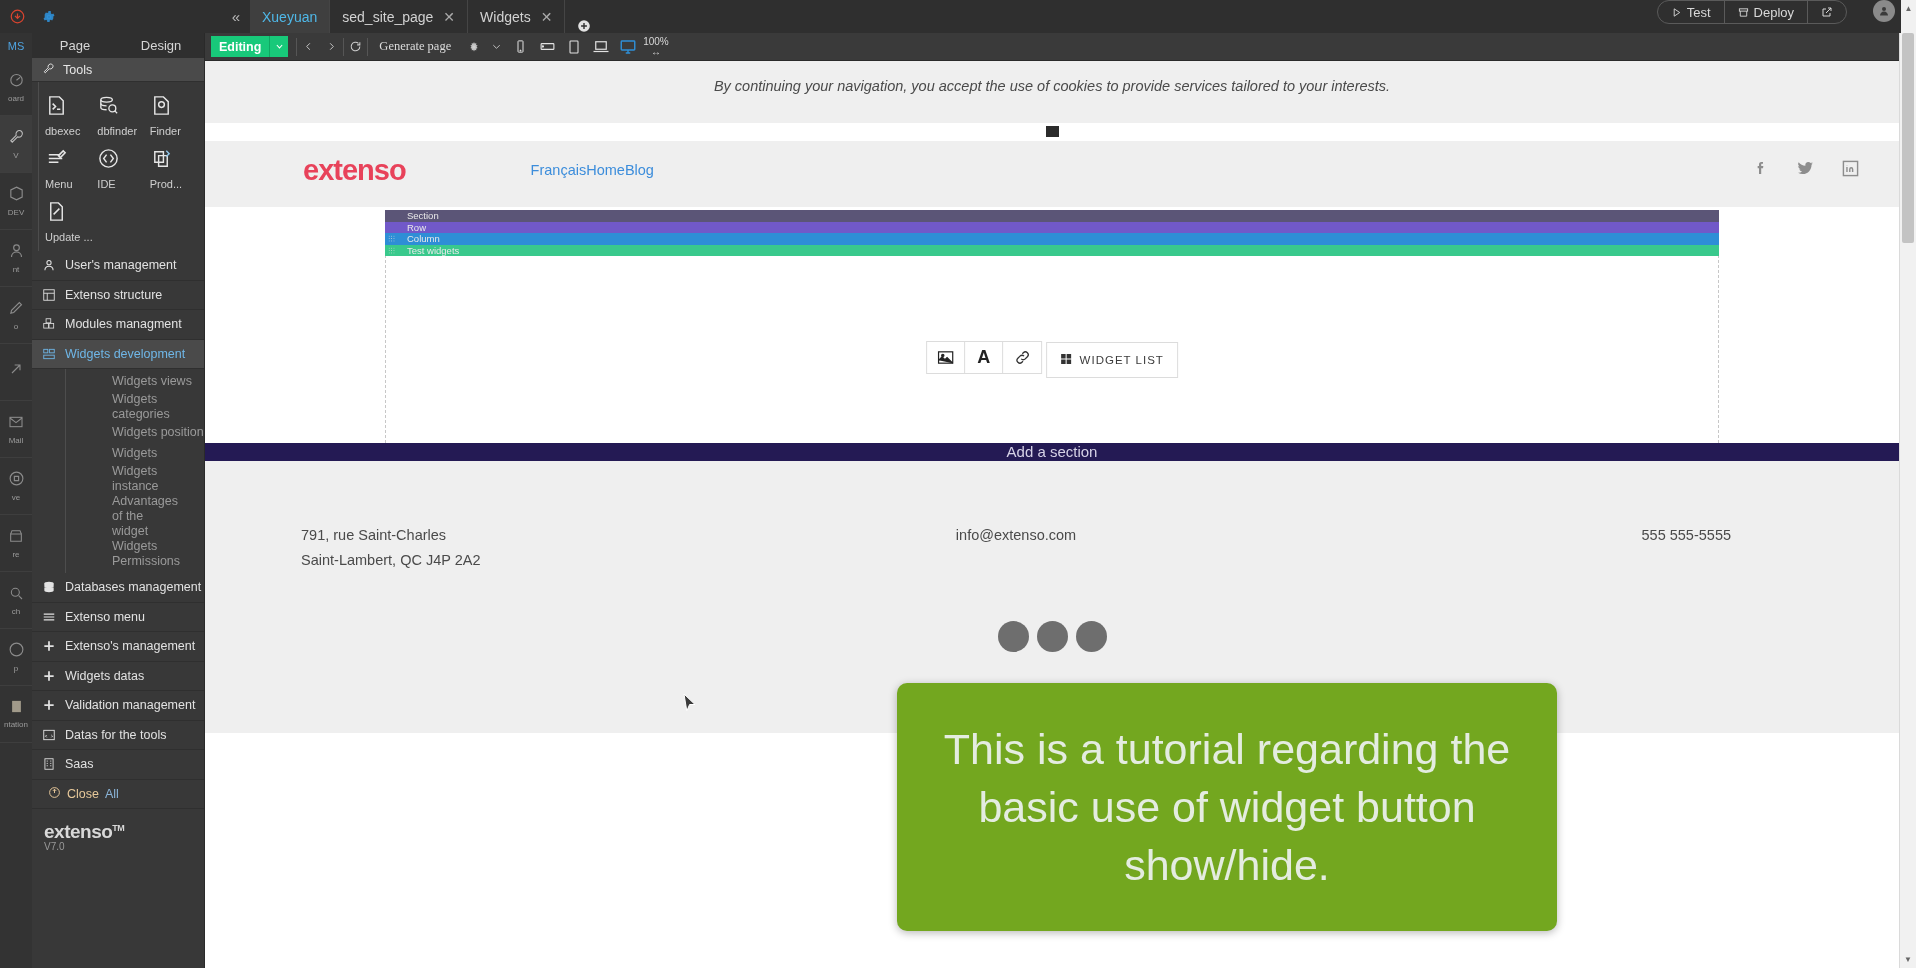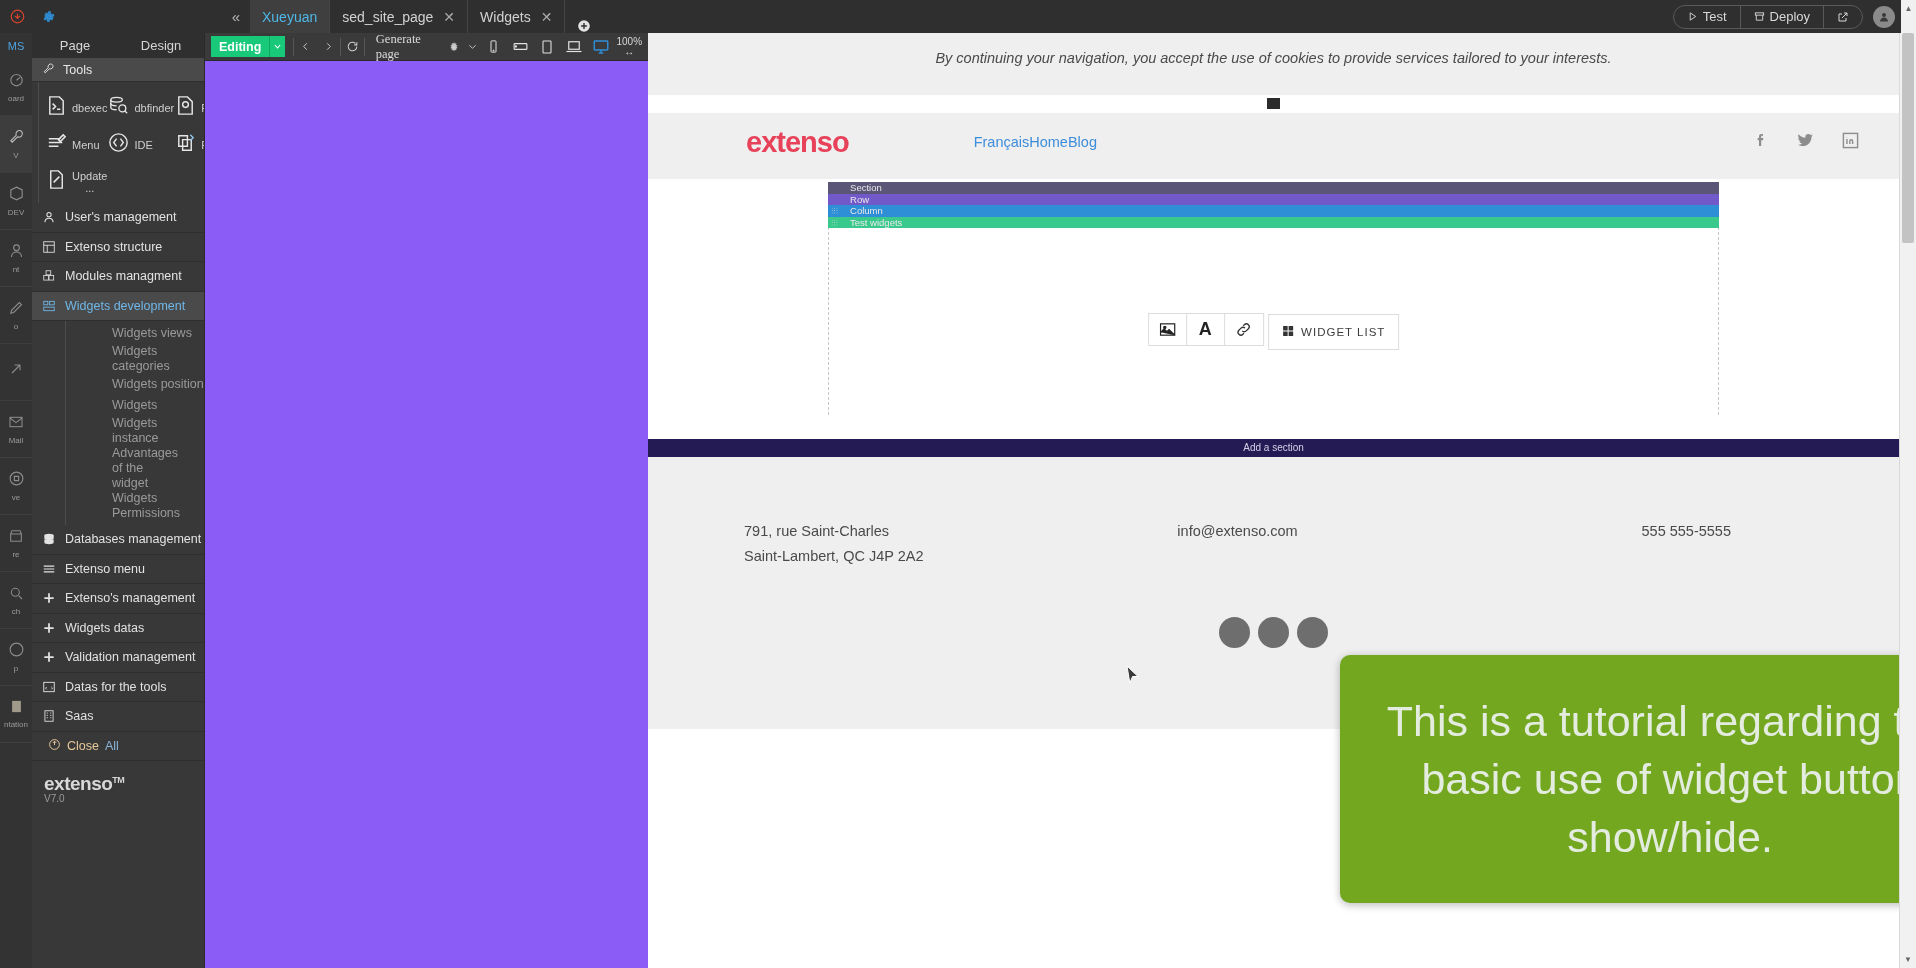--- a/index.html
+++ b/index.html
@@ -23,21 +23,21 @@
   .tabs { display: flex; align-items: flex-end; height: 33px; }
   .tab {
     display: flex; align-items: center; gap: 10px;
     padding: 0 12px; height: 33px; font-size: 14px; color: #d2d2d2; cursor: pointer;
     border-right: 1px solid #454545;
   }
   .tab.active { background: #3f3f3f; color: #4fb8e8; }
   .tab .x { color: #aaa; font-size: 14px; }
   .tab-add { display:flex; align-items:center; padding: 0 12px; color: #e0e0e0; cursor: pointer; }
 
-  .topbar-right { margin-left: auto; display: flex; align-items: center; padding-right: 6px; gap: 0; }
+  .topbar-right { margin-left: auto; display: flex; padding-right: 6px; gap: 16px; }
   .pill-group {
     display: flex; align-items: center; border: 1px solid #5a5a5a; border-radius: 16px;
     height: 24px; overflow: hidden; margin-right: 10px;
   }
   .pill-btn {
     display: flex; align-items: center; gap: 5px; padding: 0 13px; height: 100%;
     font-size: 13px; color: #d8d8d8; cursor: pointer; border-right: 1px solid #5a5a5a;
   }
   .pill-btn:last-child { border-right: none; }
   .avatar-btn {
@@ -71,21 +71,21 @@
   .sb-tab { flex: 1; display: flex; align-items: center; justify-content: center; font-size: 13px; color: #d6d6d6; cursor: pointer; }
   .sb-header {
     height: 24px; display: flex; align-items: center; gap: 8px; padding-left: 10px;
     background: #4a4a4a; color: #e6e6e6; font-size: 12.5px; border-bottom: 1px solid #2f2f2f;
   }
   .tools-grid {
     display: grid; grid-template-columns: repeat(3, 1fr); padding: 6px 2px 4px 6px;
     border-left: 1px solid #4d4d4d; margin-left: 6px;
   }
   .tool {
-    display: flex; flex-direction: row; align-items: center; gap: 4px;
+    display: flex; flex-direction: column; align-items: flex-start; gap: 4px;
     padding: 6px 0 4px; cursor: pointer;
   }
   .tool .t-lb { font-size: 11px; color: #cfcfcf; text-align: center; }
 
   .sb-item {
     height: 29.5px; display: flex; align-items: center; gap: 9px; padding-left: 9px;
     font-size: 12.5px; color: #e2e2e2; cursor: pointer; border-bottom: 1px solid #2f2f2f;
     flex: 0 0 auto;
   }
   .sb-item.active { background: #4a4a4a; color: #6fb7e8; }
@@ -101,21 +101,21 @@
     height: 29px; display: flex; align-items: center; gap: 6px; padding-left: 16px;
     font-size: 12.5px; color: #e8c99a; cursor: pointer; border-bottom: 1px solid #2f2f2f;
   }
   .close-all b { color: #8ab4d8; font-weight: normal; }
   .sb-foot { padding: 12px 0 0 12px; }
   .sb-foot .logo { font-size: 19px; font-weight: bold; color: #d8d8d8; letter-spacing: -0.5px; }
   .sb-foot .logo sup { font-size: 9px; vertical-align: super; }
   .sb-foot .ver { font-size: 10px; color: #9a9a9a; margin-top: -2px; }
 
   
-  .main { flex: 1 1 auto; display: flex; flex-direction: row; min-width: 0; background: #8b5cf6; }
+  .main { flex: 1 1 auto; display: flex; flex-direction: column; min-width: 0; background: #86efac; }
   .editor-toolbar {
     height: 28px; background: #3a3a3a; display: flex; align-items: center;
     border-bottom: 1px solid #2a2a2a; flex: 0 0 28px;
   }
   .edit-btn {
     background: #18c97a; color: #fff; font-size: 12.5px; font-weight: bold;
     height: 21px; display: flex; align-items: center; padding: 0 8px; margin-left: 6px; cursor: pointer;
   }
   .edit-caret {
     background: #18c97a; color: #fff; height: 21px; width: 19px; display: flex; align-items: center;
@@ -172,22 +172,22 @@
     border-right: 1px solid #dcdcdc; cursor: pointer; color: #222;
   }
   .wt-btn:last-child { border-right: none; }
   .wt-list {
     margin-top: 7px; border: 1px solid #dcdcdc; background: #fff; height: 27px;
     display: inline-flex; align-items: center; gap: 7px; padding: 17px 13px;
     font-size: 11.5px; letter-spacing: 1px; color: #3b3b3b; cursor: pointer;
   }
 
   .add-section {
-    background: #241a54; color: #d6d2e6; text-align: center; font-size: 10px;
-    height: 18px; line-height: 18px; cursor: pointer; margin-top: 24px;
+    background: #241a54; color: #d6d2e6; text-align: center; font-size: 15px;
+    height: 18px; line-height: 18px; cursor: pointer;
   }
 
   .footer-area { background: #efefef; height: 340px; position: relative; padding-top: 62px; }
   .footer-cols { display: flex; padding: 0 96px; font-size: 14.5px; color: #4a4a4a; }
   .fc { flex: 1; line-height: 25px; }
   .fc.mid { text-align: center; }
   .fc.right { text-align: right; padding-right: 72px; }
   .footer-social { display: flex; justify-content: center; gap: 8px; margin-top: 48px; }
   .fsoc { width: 31px; height: 31px; border-radius: 50%; background: #6e6e6e; }
 

